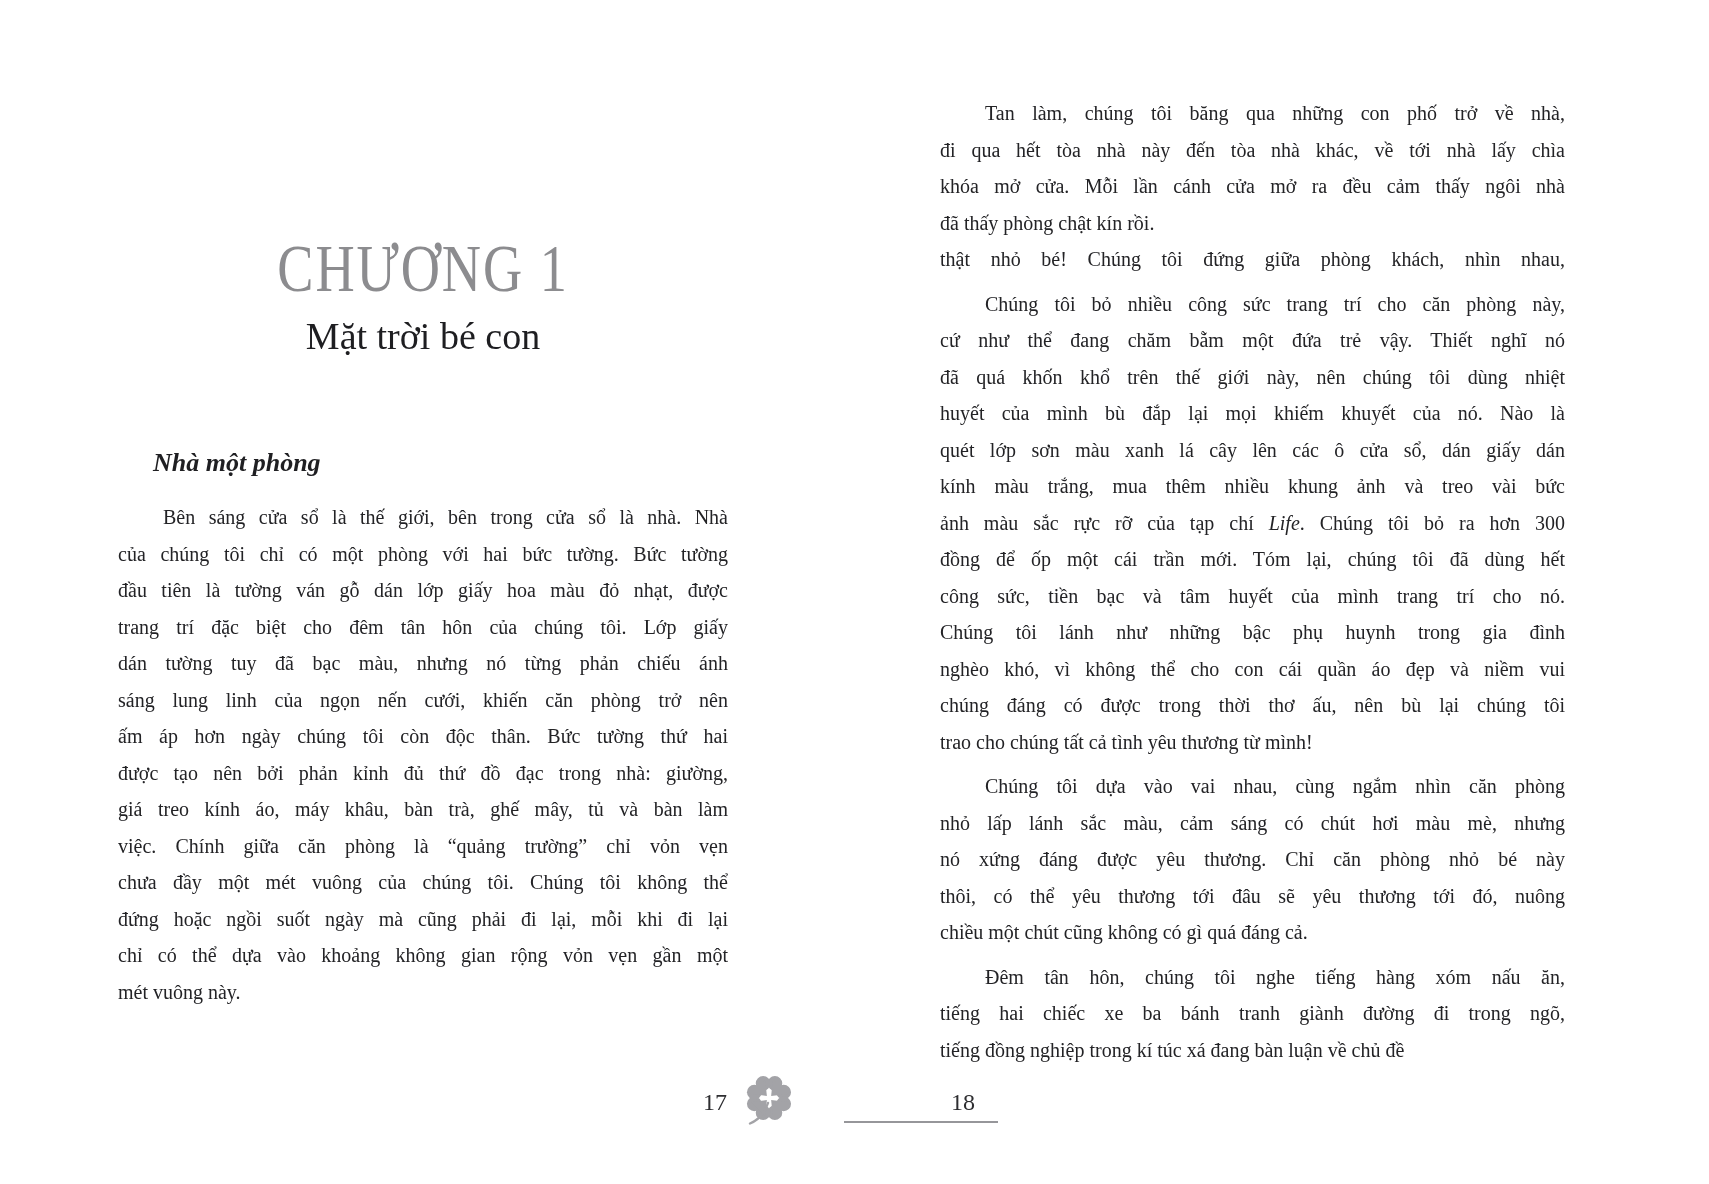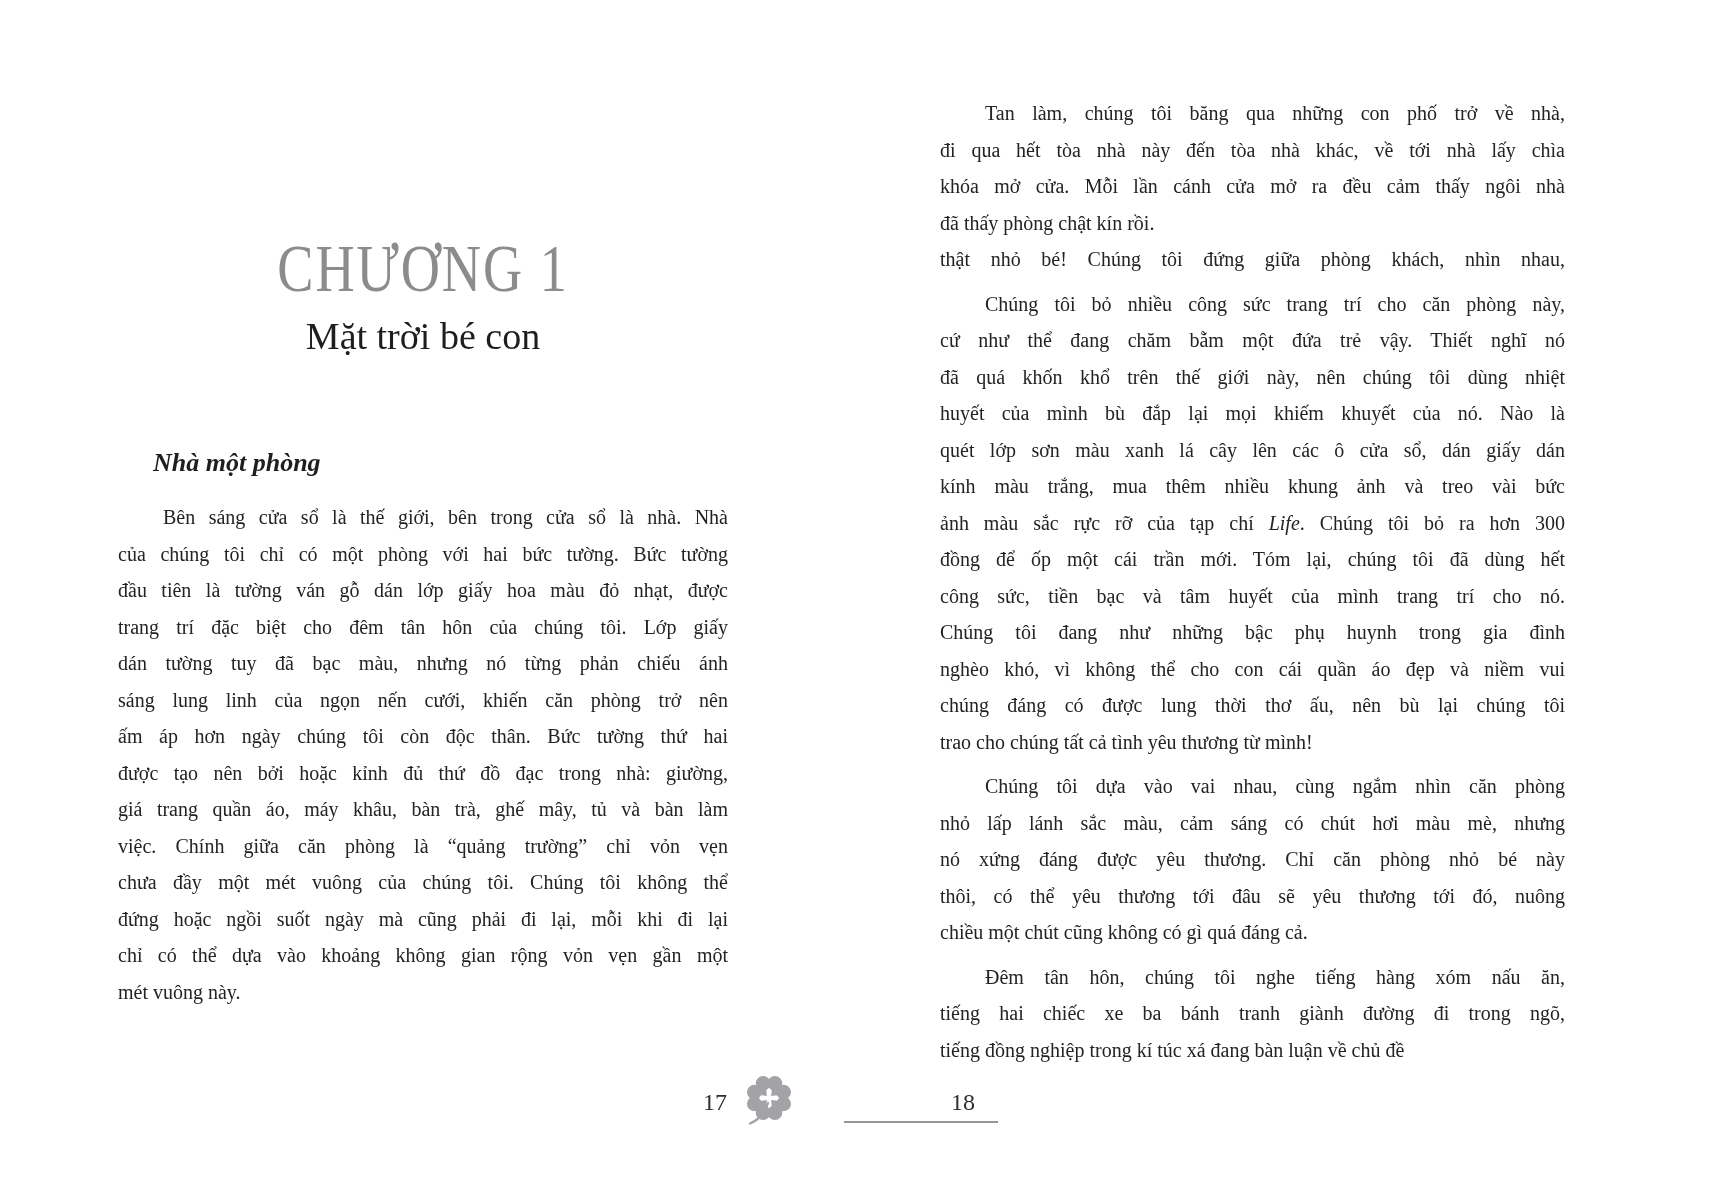--- a/index.html
+++ b/index.html
@@ -65,22 +65,22 @@
   <div class="section-heading">Nhà một phòng</div>
   <div class="body-text" id="left-body">
       <div class="paragraph">
         <div class="line first">Bên sáng cửa sổ là thế giới, bên trong cửa sổ là nhà. Nhà</div>
         <div class="line">của chúng tôi chỉ có một phòng với hai bức tường. Bức tường</div>
         <div class="line">đầu tiên là tường ván gỗ dán lớp giấy hoa màu đỏ nhạt, được</div>
         <div class="line">trang trí đặc biệt cho đêm tân hôn của chúng tôi. Lớp giấy</div>
         <div class="line">dán tường tuy đã bạc màu, nhưng nó từng phản chiếu ánh</div>
         <div class="line">sáng lung linh của ngọn nến cưới, khiến căn phòng trở nên</div>
         <div class="line">ấm áp hơn ngày chúng tôi còn độc thân. Bức tường thứ hai</div>
-        <div class="line">được tạo nên bởi hoặc kỉnh đủ thứ đồ đạc trong nhà: giường,</div>
-        <div class="line">giá trang quần áo, máy khâu, bàn trà, ghế mây, tủ và bàn làm</div>
+        <div class="line">được tạo nên bởi phản kỉnh đủ thứ đồ đạc trong nhà: giường,</div>
+        <div class="line">giá treo kính áo, máy khâu, bàn trà, ghế mây, tủ và bàn làm</div>
         <div class="line">việc. Chính giữa căn phòng là “quảng trường” chỉ vỏn vẹn</div>
         <div class="line">chưa đầy một mét vuông của chúng tôi. Chúng tôi không thể</div>
         <div class="line">đứng hoặc ngồi suốt ngày mà cũng phải đi lại, mỗi khi đi lại</div>
         <div class="line">chỉ có thể dựa vào khoảng không gian rộng vỏn vẹn gần một</div>
         <div class="line last">mét vuông này.</div>
       </div>
     </div>
 </section>
 
 <section class="page page-right">
@@ -95,23 +95,23 @@
       <div class="paragraph">
         <div class="line first">Chúng tôi bỏ nhiều công sức trang trí cho căn phòng này,</div>
         <div class="line">cứ như thể đang chăm bẵm một đứa trẻ vậy. Thiết nghĩ nó</div>
         <div class="line">đã quá khốn khổ trên thế giới này, nên chúng tôi dùng nhiệt</div>
         <div class="line">huyết của mình bù đắp lại mọi khiếm khuyết của nó. Nào là</div>
         <div class="line">quét lớp sơn màu xanh lá cây lên các ô cửa sổ, dán giấy dán</div>
         <div class="line">kính màu trắng, mua thêm nhiều khung ảnh và treo vài bức</div>
         <div class="line"><span>ảnh màu sắc rực rỡ của tạp chí </span><span class="italic">Life</span><span>. Chúng tôi bỏ ra hơn 300</span></div>
         <div class="line">đồng để ốp một cái trần mới. Tóm lại, chúng tôi đã dùng hết</div>
         <div class="line">công sức, tiền bạc và tâm huyết của mình trang trí cho nó.</div>
-        <div class="line">Chúng tôi đang như những bậc phụ huynh trong gia đình</div>
+        <div class="line">Chúng tôi lánh như những bậc phụ huynh trong gia đình</div>
         <div class="line">nghèo khó, vì không thể cho con cái quần áo đẹp và niềm vui</div>
-        <div class="line">chúng đáng có được lung thời thơ ấu, nên bù lại chúng tôi</div>
+        <div class="line">chúng đáng có được trong thời thơ ấu, nên bù lại chúng tôi</div>
         <div class="line last">trao cho chúng tất cả tình yêu thương từ mình!</div>
       </div>
       <div class="paragraph">
         <div class="line first">Chúng tôi dựa vào vai nhau, cùng ngắm nhìn căn phòng</div>
         <div class="line">nhỏ lấp lánh sắc màu, cảm sáng có chút hơi màu mè, nhưng</div>
         <div class="line">nó xứng đáng được yêu thương. Chỉ căn phòng nhỏ bé này</div>
         <div class="line">thôi, có thể yêu thương tới đâu sẽ yêu thương tới đó, nuông</div>
         <div class="line last">chiều một chút cũng không có gì quá đáng cả.</div>
       </div>
       <div class="paragraph">

